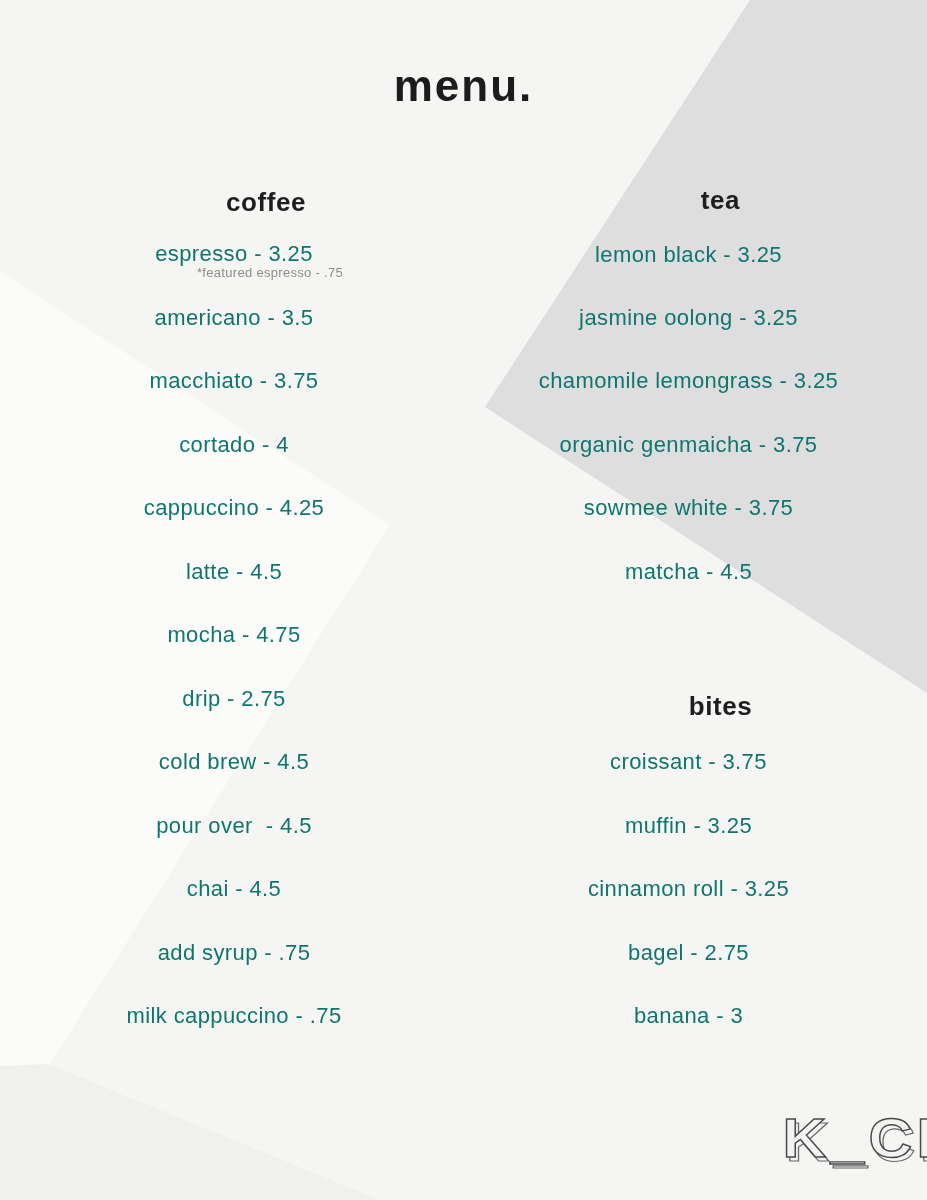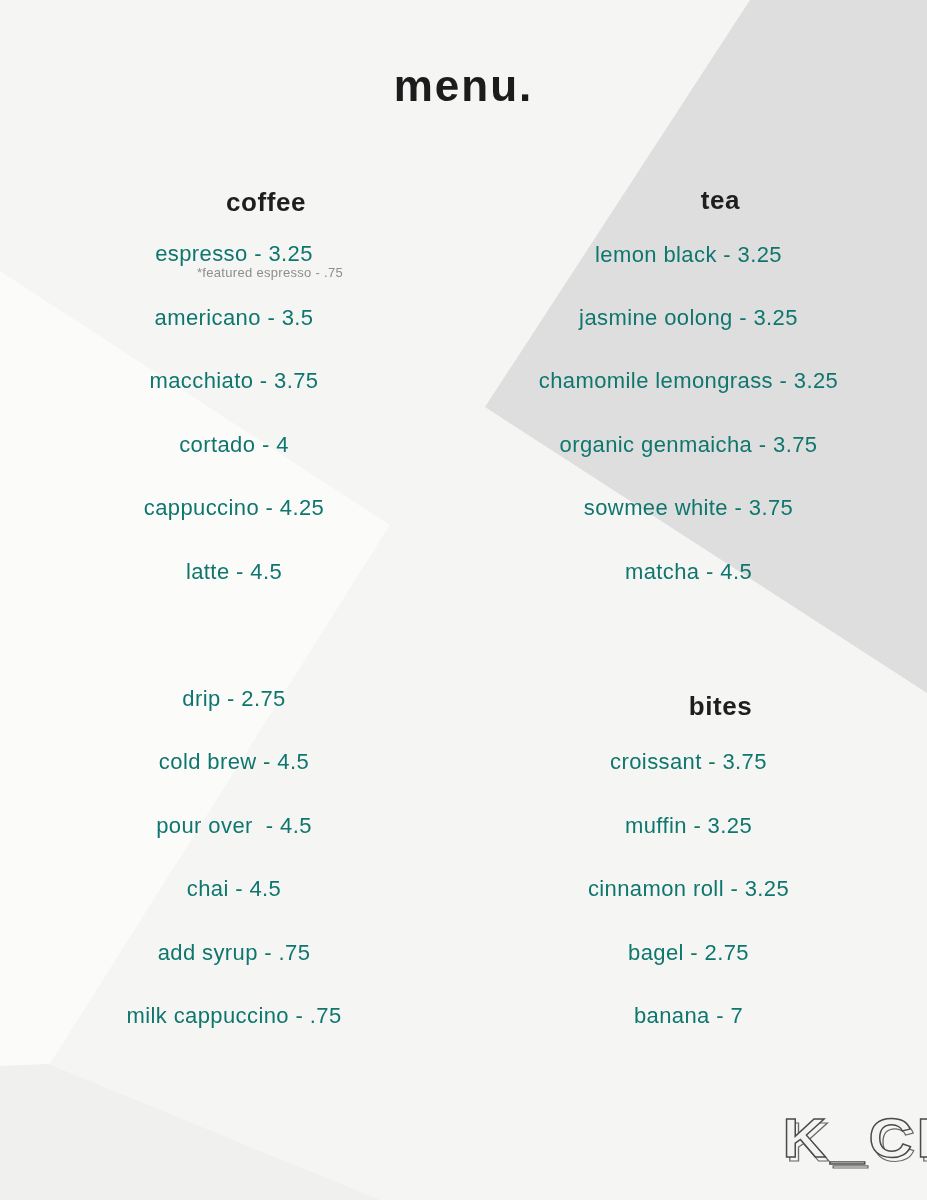--- a/index.html
+++ b/index.html
@@ -81,20 +81,21 @@
 
 <div class="col col-coffee">
   <div class="menu-header" style="top:186px">coffee</div>
   <div class="menu-item" style="top:240px;height:28px;line-height:28px">espresso - 3.25</div>
   <div class="menu-note" style="top:265px">*featured espresso - .75</div>
   <div class="menu-item" style="top:302px">americano - 3.5</div>
   <div class="menu-item" style="top:365px">macchiato - 3.75</div>
   <div class="menu-item" style="top:429px">cortado - 4</div>
   <div class="menu-item" style="top:492px">cappuccino - 4.25</div>
   <div class="menu-item" style="top:556px">latte - 4.5</div>
+  <div class="menu-item" style="top:619px">mocha - 4.75</div>
   <div class="menu-item" style="top:683px">drip - 2.75</div>
   <div class="menu-item" style="top:746px">cold brew - 4.5</div>
   <div class="menu-item" style="top:810px">pour over  - 4.5</div>
   <div class="menu-item" style="top:873px">chai - 4.5</div>
   <div class="menu-item" style="top:937px">add syrup - .75</div>
   <div class="menu-item" style="top:1000px">milk cappuccino - .75</div>
 </div>
 
 <div class="col col-right">
   <div class="menu-header" style="top:184px">tea</div>
@@ -103,21 +104,21 @@
   <div class="menu-item" style="top:365px">chamomile lemongrass - 3.25</div>
   <div class="menu-item" style="top:429px">organic genmaicha - 3.75</div>
   <div class="menu-item" style="top:492px">sowmee white - 3.75</div>
   <div class="menu-item" style="top:556px">matcha - 4.5</div>
 
   <div class="menu-header" style="top:690px">bites</div>
   <div class="menu-item" style="top:746px">croissant - 3.75</div>
   <div class="menu-item" style="top:810px">muffin - 3.25</div>
   <div class="menu-item" style="top:873px">cinnamon roll - 3.25</div>
   <div class="menu-item" style="top:937px">bagel - 2.75</div>
-  <div class="menu-item" style="top:1000px">banana - 7</div>
+  <div class="menu-item" style="top:1000px">banana - 3</div>
 </div>
 
 <div class="logo-wrap">
   <div class="logo">
     <span class="logo-back" aria-hidden="true">K_CL</span>
     <span class="logo-front">K_CL</span>
   </div>
 </div>
 
 </body></html>

